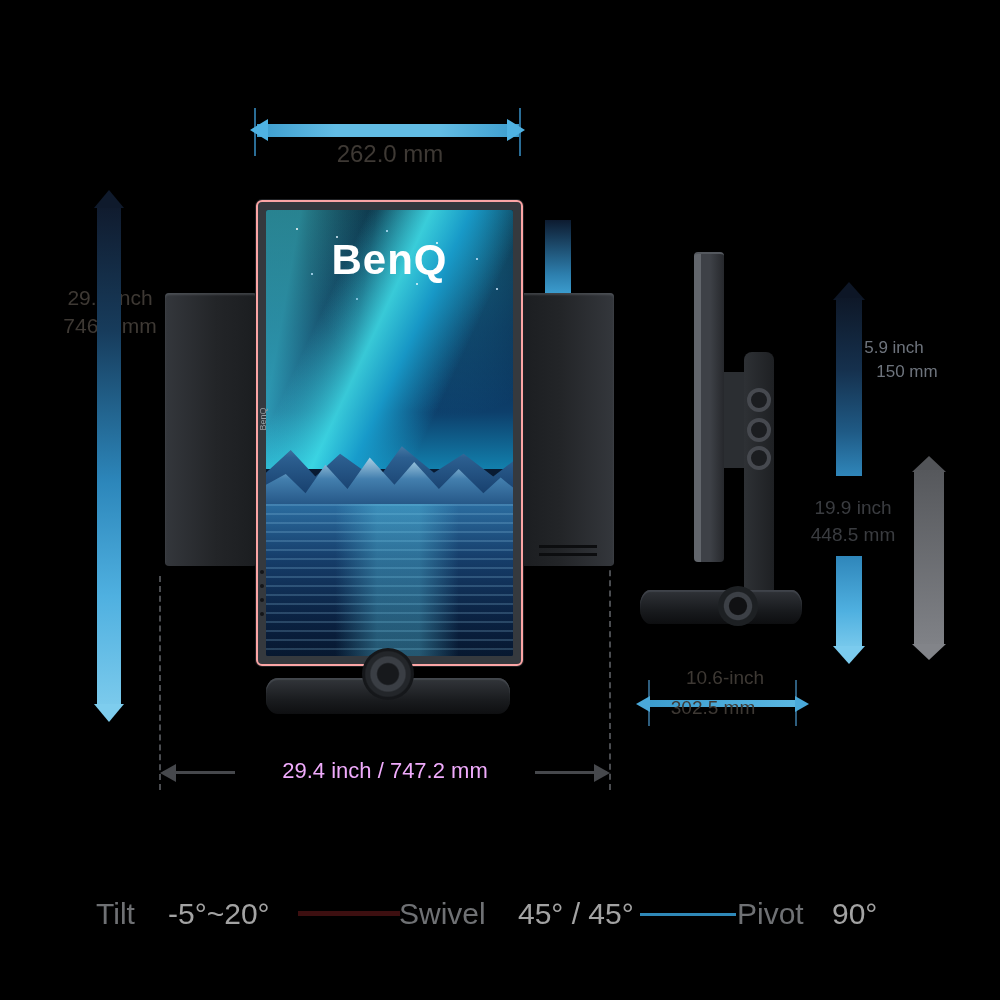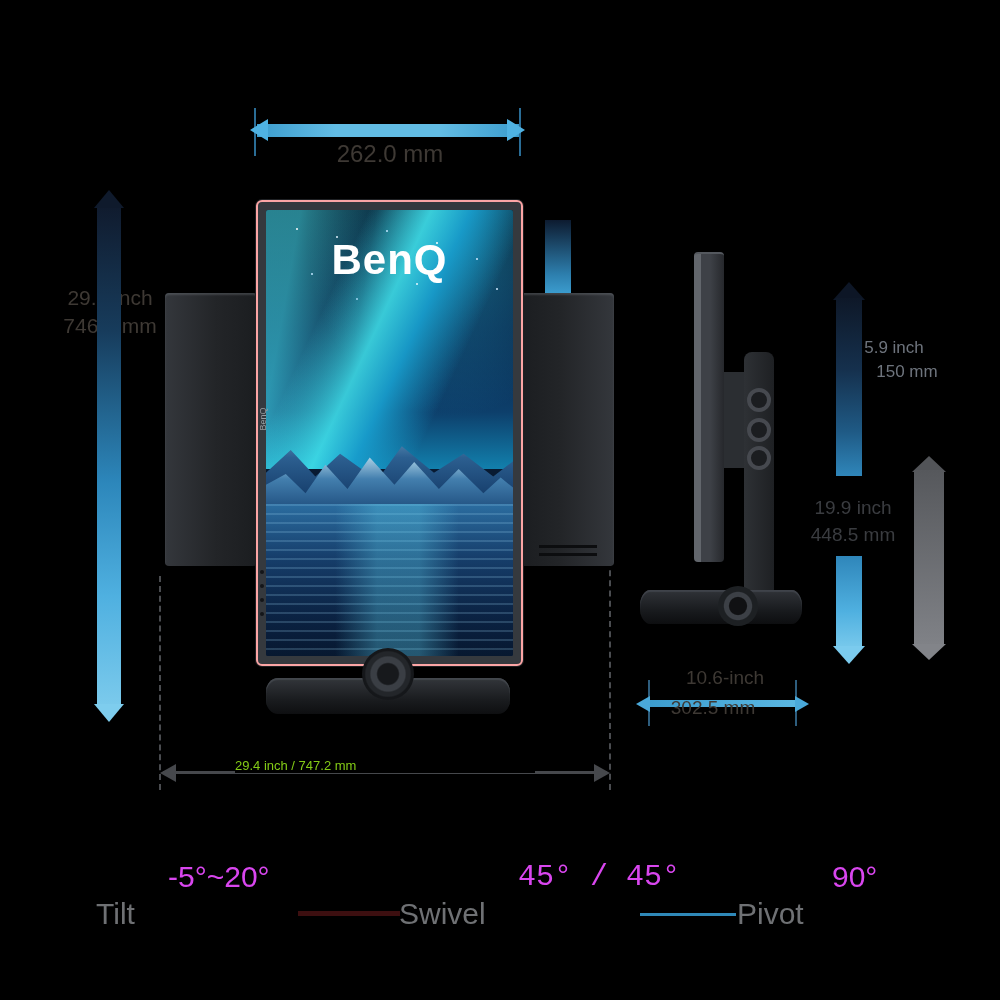--- a/index.html
+++ b/index.html
@@ -79,25 +79,25 @@
           background:linear-gradient(180deg,#2f86ba,#4fb0e0 60%,#78c9ec);}
   .rgray{position:absolute;left:914px;top:470px;width:30px;height:176px;z-index:2;
          background:linear-gradient(180deg,#56585c,#808287);}
   .streakR{position:absolute;left:545px;top:220px;width:26px;height:78px;z-index:1;
            background:linear-gradient(180deg,#0d1b30,#2d7fae 70%,#3fa3d6);}
   
   .dline{position:absolute;left:650px;top:700px;width:145px;height:7px;z-index:1;
          background:linear-gradient(90deg,#3c9ccd,#5ab7e2);}
   
   .bline{position:absolute;left:163px;top:771px;width:444px;height:3px;background:#46484c;z-index:1;}
-  .baselabel{position:absolute;left:235px;top:758px;width:300px;color:#84cc16;
-             font-size:13px;background:#000;z-index:2;}
+  .baselabel{position:absolute;left:235px;top:758px;width:300px;text-align:center;color:#f0abfc;
+             font-size:22px;background:#000;z-index:2;}
   
   .speclabel{position:absolute;top:897px;font-size:30px;color:#6f7174;z-index:2;}
-  .specvalue{position:absolute;top:860px;font-size:30px;color:#d946ef;z-index:2;}
+  .specvalue{position:absolute;top:897px;font-size:30px;color:#a3a3a3;z-index:2;}
   .divDark{position:absolute;left:298px;top:911px;width:102px;height:5px;background:#3d0f10;z-index:1;}
   .divBlue{position:absolute;left:640px;top:913px;width:96px;height:3px;background:#2f88b8;z-index:1;}
 </style>
 </head>
 <body>
 
 <div class="stage">
 
   <div class="tick" style="left:254px;top:108px;height:48px;"></div>
   <div class="tick" style="left:519px;top:108px;height:48px;"></div>
@@ -169,18 +169,18 @@
   <div class="dline"></div>
   <div class="ah" style="left:636px;top:696px;border-style:solid;border-width:8px 14px 8px 0;border-color:transparent #4aa9da transparent transparent;z-index:1;"></div>
   <div class="ah" style="left:795px;top:696px;border-style:solid;border-width:8px 0 8px 14px;border-color:transparent transparent transparent #4aa9da;z-index:1;"></div>
   <div class="dimtext" style="left:660px;top:664px;width:130px;font-size:19px;">10.6-inch</div>
   <div class="dimtext" style="left:648px;top:694px;width:130px;font-size:19px;z-index:2;">302.5 mm</div>
 
   <div class="speclabel" style="left:96px;">Tilt</div>
   <div class="specvalue" style="left:168px;">-5°~20°</div>
   <div class="divDark"></div>
   <div class="speclabel" style="left:399px;">Swivel</div>
-  <div class="specvalue" style="left:518px;font-family:Liberation Mono, monospace;">45° / 45°</div>
+  <div class="specvalue" style="left:518px;">45° / 45°</div>
   <div class="divBlue"></div>
   <div class="speclabel" style="left:737px;">Pivot</div>
   <div class="specvalue" style="left:832px;">90°</div>
 
 </div>
 
 </body></html>

